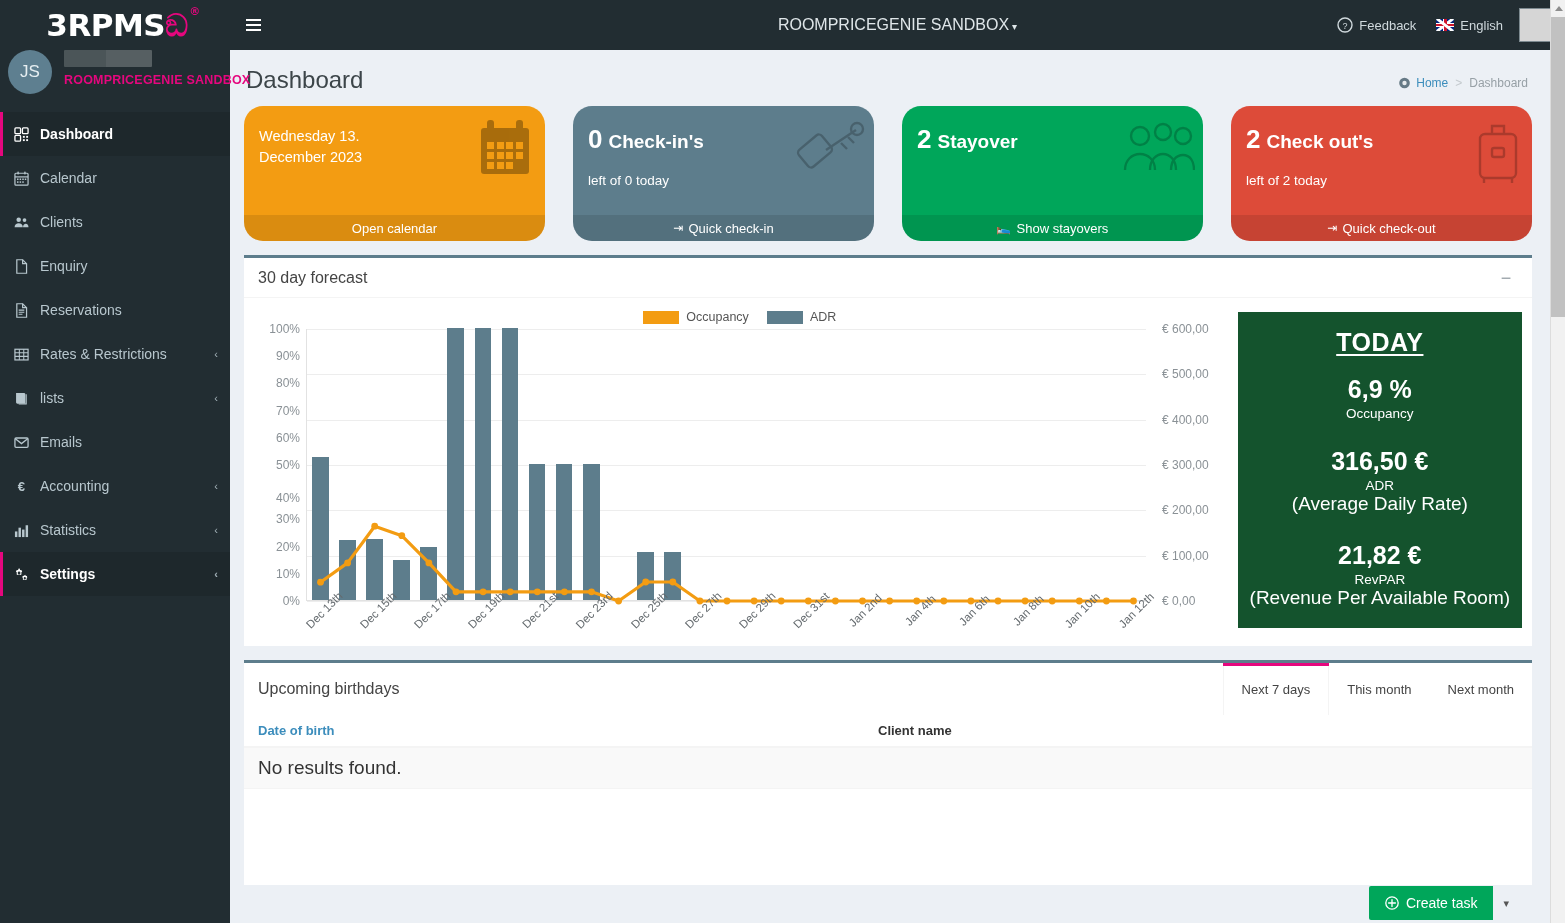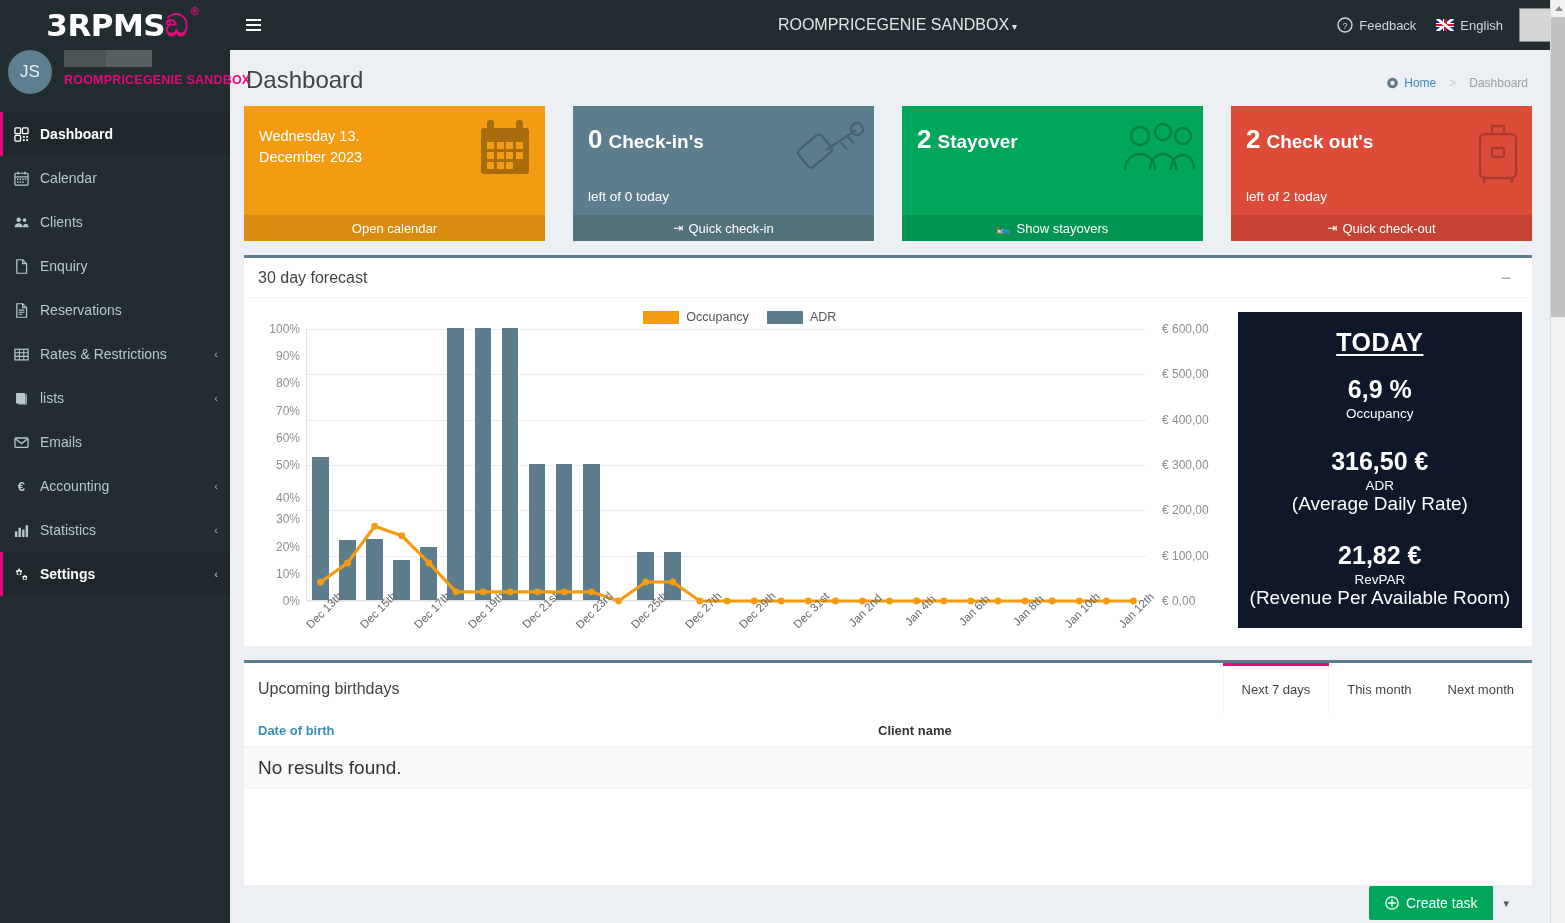--- a/index.html
+++ b/index.html
@@ -143,41 +143,41 @@
   .content {
     position: absolute; left: 230px; top: 50px;
     width: 1320px; height: 873px; background: #ecf0f5;
     overflow: hidden;
   }
   .page-head {
     display: flex; align-items: flex-end; padding: 16px 22px 12px 16px;
   }
   .page-title { font-size: 24px; color: #3c4549; font-weight: normal; }
   .breadcrumb {
-    margin-left: auto; display: flex; align-items: flex-end; gap: 13px;
+    margin-left: auto; display: flex; align-items: flex-end; gap: 7px;
     font-size: 12px; color: #97a0a6; padding-bottom: 4px;
   }
   .bc-home { color: #3c8dbc; display: flex; align-items: center; gap: 5px; cursor:pointer;}
   .bc-sep { color: #c3c9cd; }
 
   
   .cards { display: flex; gap: 28px; padding: 0 18px 0 14px; }
   .card {
     width: 302px; height: 135px; position: relative;
-    color: #fff; overflow: hidden;
+    color: #fff; overflow: hidden; border-radius: 19px;
   }
   .card.orange { background: #f39c12; }
   .card.grey   { background: #5d7d8c; }
   .card.green  { background: #00a65a; }
   .card.red    { background: #dd4b39; }
   .card-body { padding: 20px 15px 0 15px; position: relative; z-index: 2; }
   .card-head { font-size: 19px; font-weight: bold; line-height: 1.05; }
   .card-head .num { font-size: 26px; margin-right: 6px; }
   .card-date { font-size: 14.5px; line-height: 1.45; }
-  .card-sub { font-size: 13.5px; margin-top: 36px; }
+  .card-sub { font-size: 13.5px; margin-top: 20px; }
   .card-foot {
     position: absolute; left: 0; bottom: 0; width: 100%; height: 26px;
     display: flex; align-items: center; justify-content: center;
     font-size: 13px; color: #fff; cursor: pointer;
     background: rgba(0,0,0,0.10); z-index: 2;
   }
   .card-foot .fi { margin-right: 5px; font-size: 12px; }
   .card-ico {
     position: absolute; right: 8px; top: 14px; z-index: 1;
     opacity: .22; color: #000;
@@ -200,21 +200,21 @@
     justify-content: center; cursor: pointer; color: #97a0a6; font-size: 18px;
     line-height: 1;
   }
   .box-body { padding: 8px 10px 10px 10px; }
 
   
   .chartwrap { display: flex; }
   .chart-area { width: 985px; position: relative; height: 330px; }
   .today-panel {
     width: 288px; margin-left: 12px; margin-top: 6px;
-    background: #0f172a; color: #fff; text-align: center;
+    background: #14532d; color: #fff; text-align: center;
     padding: 16px 10px 18px 10px; height: 316px;
   }
   .today-title {
     font-size: 25px; font-weight: bold; letter-spacing: .5px;
     text-decoration: underline; text-underline-offset: 3px;
   }
   .t-big { font-size: 25px; font-weight: bold; margin-top: 18px; }
   .t-lab { font-size: 13.5px; margin-top: 2px; }
   .t-lab2 { font-size: 19px; }
   .t-big.m2 { margin-top: 26px; }

